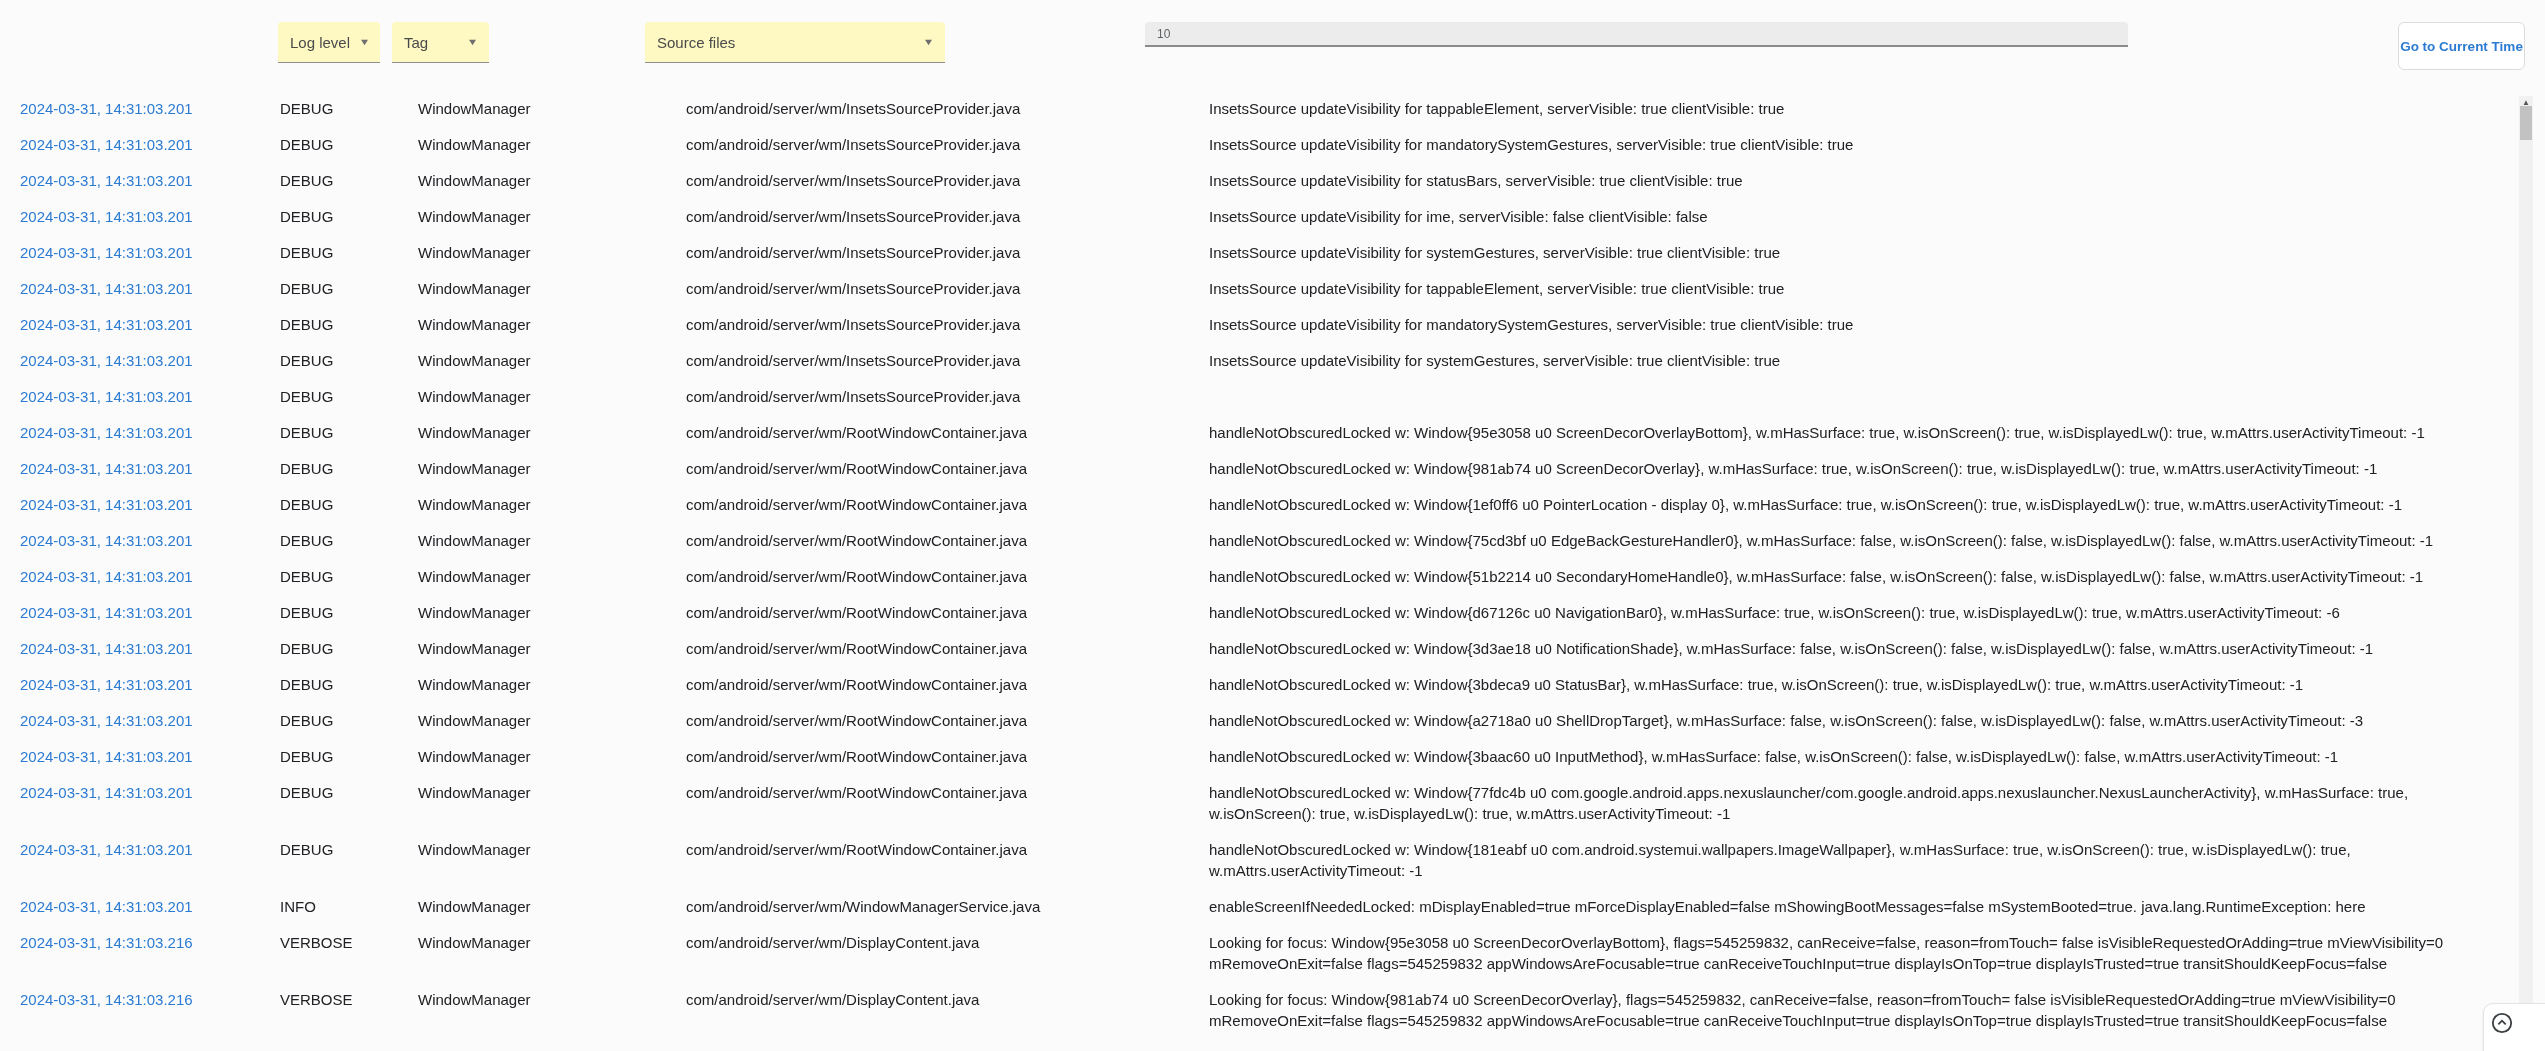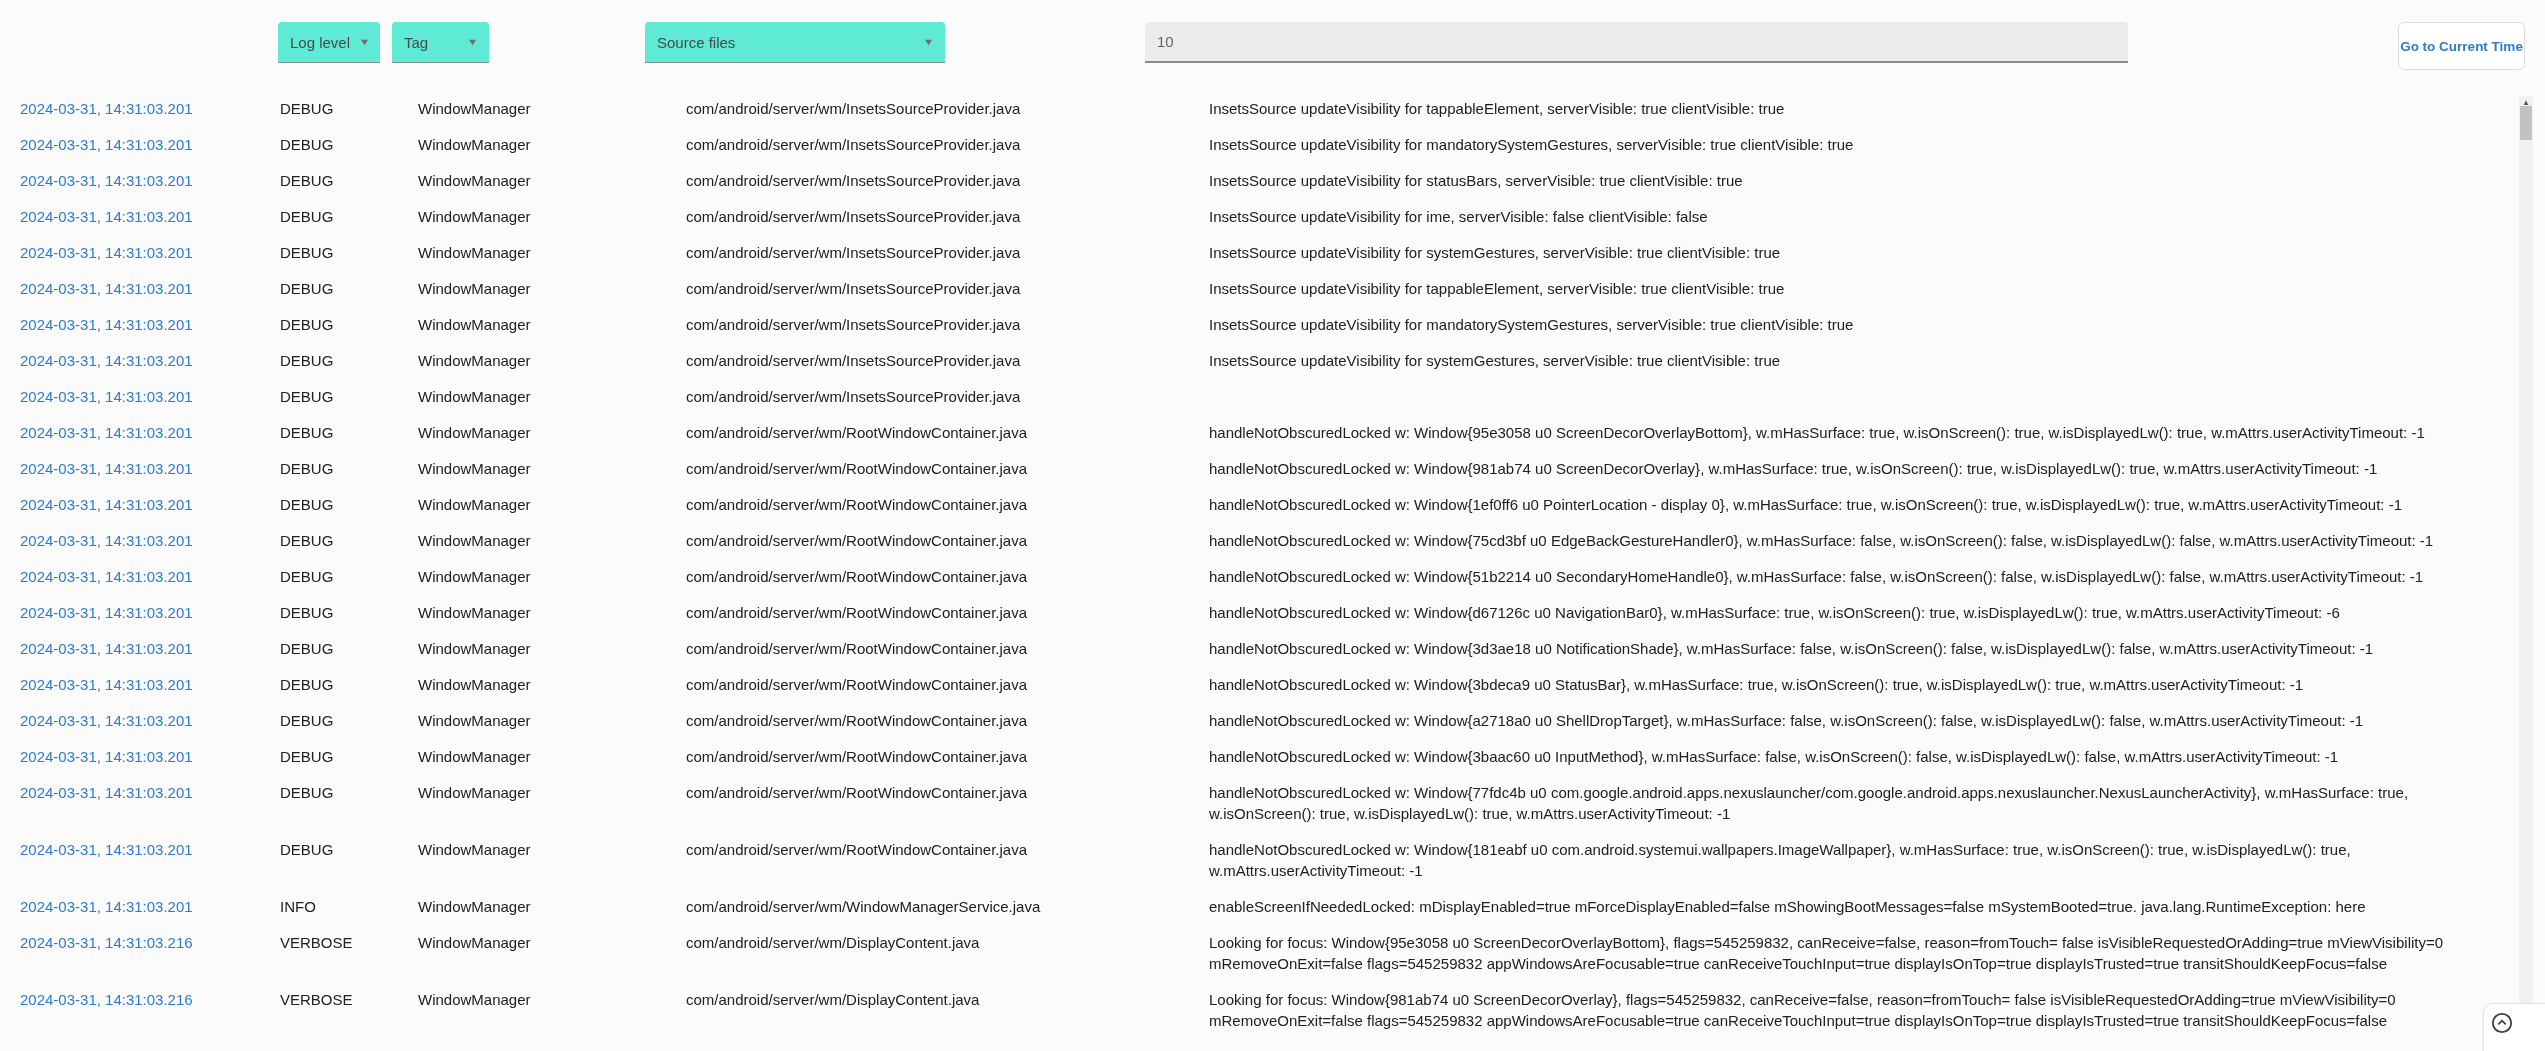--- a/index.html
+++ b/index.html
@@ -10,35 +10,35 @@
     color:#202124;
     position:relative;
   }
   
   .topbar{
     display:flex;align-items:flex-start;
     height:75px;box-sizing:border-box;padding-top:22px;
   }
   .mselect{
     height:41px;box-sizing:border-box;
-    background:#5eead4;border-bottom:1px solid #8f8f8f;
+    background:#fef9c3;border-bottom:1px solid #8f8f8f;
     border-radius:4px 4px 0 0;
     display:flex;align-items:center;justify-content:space-between;
     padding:0 12px;cursor:pointer;
   }
   .mselect .lbl{font-size:15px;color:#4a4a4a;white-space:nowrap;}
   .mselect .arrow{font-size:9px;color:#6f6f6f;margin-left:10px;transform:scaleX(1.3);}
   .sel-loglevel{margin-left:278px;width:102px;}
   .sel-tag{margin-left:12px;width:97px;}
   .sel-source{margin-left:156px;width:300px;gap:43px;}
   .time-input{
-    margin-left:200px;width:983px;height:41px;box-sizing:border-box;
+    margin-left:200px;width:983px;height:25px;box-sizing:border-box;
     background:#ececec;border:none;border-bottom:2px solid #8a8a8a;
     border-radius:4px 4px 0 0;
-    padding:5px 12px;font-size:15px;color:#5f6368;outline:none;
+    padding:5px 12px;font-size:12px;color:#5f6368;outline:none;
     font-family:"Liberation Sans","DejaVu Sans",sans-serif;
   }
   .go-btn{
     margin-left:auto;margin-right:20px;
     width:127px;height:48px;box-sizing:border-box;
     background:#ffffff;border:1px solid #dcdcdc;border-radius:6px;
     color:#2b7bd3;font-size:13.5px;font-weight:bold;
     display:flex;align-items:center;justify-content:center;
     cursor:pointer;white-space:nowrap;
     font-family:"Liberation Sans","DejaVu Sans",sans-serif;
@@ -241,21 +241,21 @@
     <span class="tag">WindowManager</span>
     <span class="src">com/android/server/wm/RootWindowContainer.java</span>
     <span class="msg">handleNotObscuredLocked w: Window{3bdeca9 u0 StatusBar}, w.mHasSurface: true, w.isOnScreen(): true, w.isDisplayedLw(): true, w.mAttrs.userActivityTimeout: -1</span>
   </div>
 
   <div class="row">
     <a class="ts">2024-03-31, 14:31:03.201</a>
     <span class="level">DEBUG</span>
     <span class="tag">WindowManager</span>
     <span class="src">com/android/server/wm/RootWindowContainer.java</span>
-    <span class="msg">handleNotObscuredLocked w: Window{a2718a0 u0 ShellDropTarget}, w.mHasSurface: false, w.isOnScreen(): false, w.isDisplayedLw(): false, w.mAttrs.userActivityTimeout: -1</span>
+    <span class="msg">handleNotObscuredLocked w: Window{a2718a0 u0 ShellDropTarget}, w.mHasSurface: false, w.isOnScreen(): false, w.isDisplayedLw(): false, w.mAttrs.userActivityTimeout: -3</span>
   </div>
 
   <div class="row">
     <a class="ts">2024-03-31, 14:31:03.201</a>
     <span class="level">DEBUG</span>
     <span class="tag">WindowManager</span>
     <span class="src">com/android/server/wm/RootWindowContainer.java</span>
     <span class="msg">handleNotObscuredLocked w: Window{3baac60 u0 InputMethod}, w.mHasSurface: false, w.isOnScreen(): false, w.isDisplayedLw(): false, w.mAttrs.userActivityTimeout: -1</span>
   </div>
 

